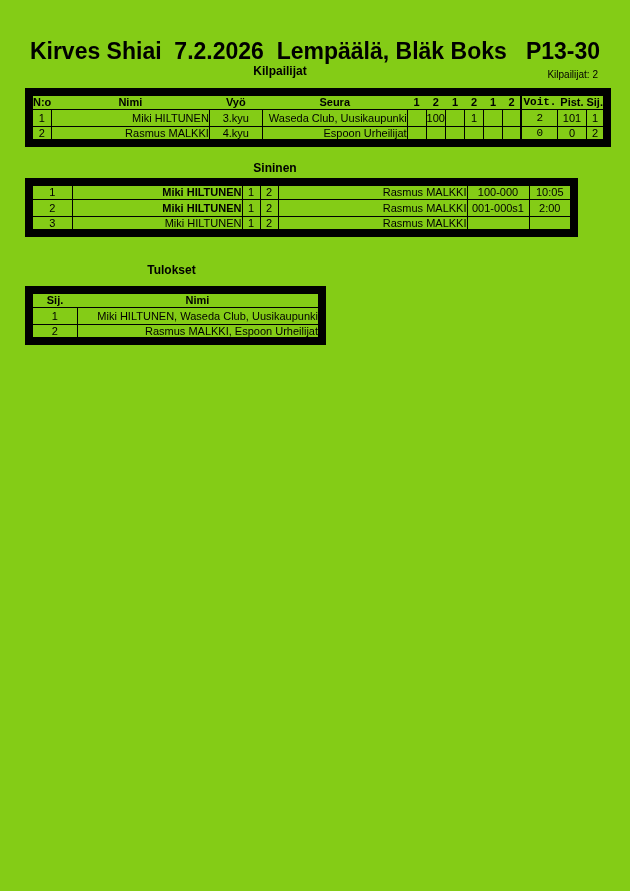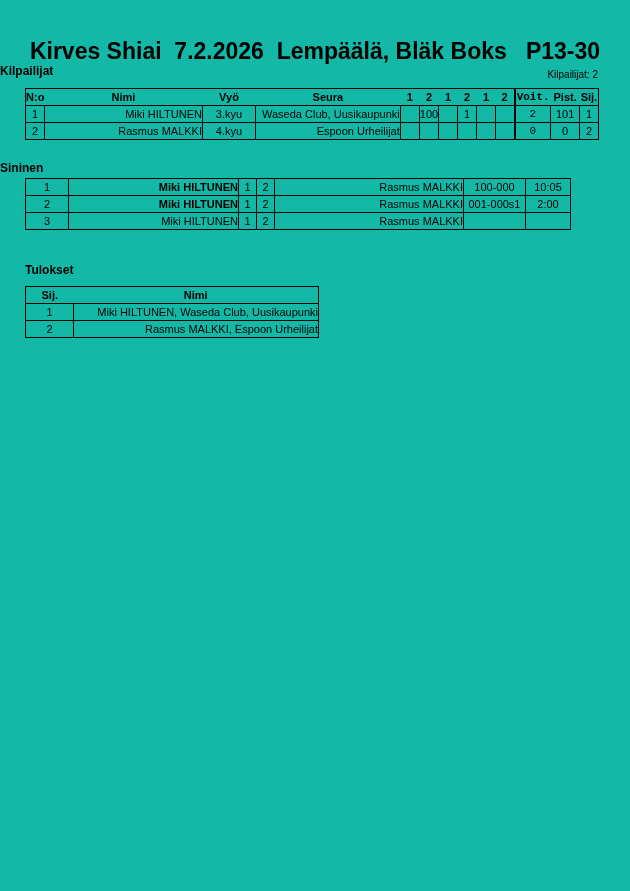--- a/index.html
+++ b/index.html
@@ -1,53 +1,53 @@
 <!DOCTYPE html>
 <html><head>
 <meta charset="utf-8">
 <style>
   * { margin: 0; padding: 0; box-sizing: border-box; }
   html, body { background: #ffffff; }
   .page {
     position: relative;
     width: 630px;
     height: 891px;
-    background: #14b8a6;
+    background: #84cc16;
     font-family: "Liberation Sans", sans-serif;
     color: #000000;
     overflow: hidden;
   }
   .title {
     position: absolute;
     top: 38px; left: 0; width: 630px;
     text-align: center;
     font-size: 23px;
     font-weight: bold;
     white-space: pre;
   }
   .section-heading {
     position: absolute;
     font-size: 12px;
     font-weight: bold;
-    text-align: left;
+    text-align: center;
   }
   .heading-kilpailijat { top: 64px; left: 0; width: 560px; }
   .heading-ottelut    { top: 161px; left: 0; width: 550px; }
   .heading-tulokset   { top: 263px; left: 25px; width: 293px; }
   .count-label {
     position: absolute;
     top: 69px; right: 32px;
     font-size: 10px;
     margin-left: 28px;
   }
   table {
     position: absolute;
     border-collapse: collapse;
     table-layout: fixed;
-    border: 1px solid #000000;
+    border: 8px solid #000000;
     font-size: 11px;
   }
   .tbl-kilpailijat { left: 25px; top: 88px; }
   .tbl-ottelut     { left: 25px; top: 178px; }
   .tbl-tulokset    { left: 25px; top: 286px; }
   th, td {
     height: 17px;
     padding: 0;
     text-align: center;
     vertical-align: middle;

